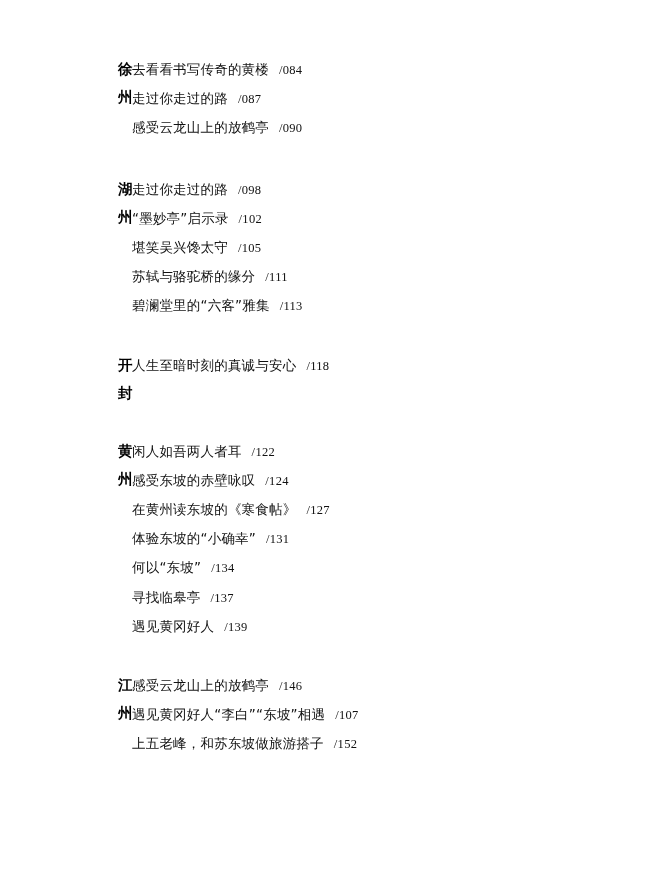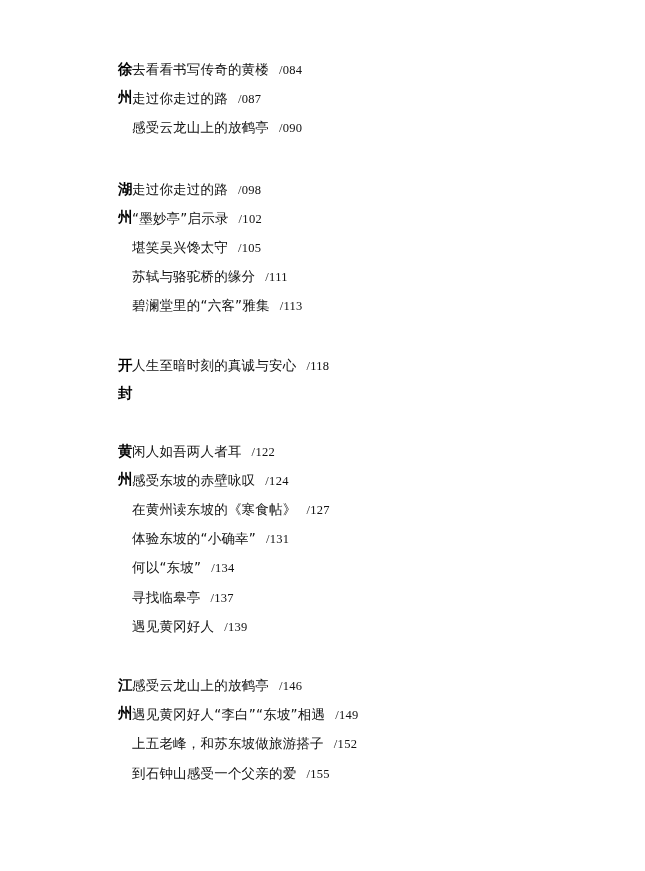--- a/index.html
+++ b/index.html
@@ -105,19 +105,18 @@
           <div class="entry"><span class="title">何以“东坡”</span><span class="page-no">/134</span></div>
           <div class="entry"><span class="title">寻找临皋亭</span><span class="page-no">/137</span></div>
           <div class="entry"><span class="title">遇见黄冈好人</span><span class="page-no">/139</span></div>
         </div>
       </div>
       <div class="group" style="margin-bottom: 32px;">
         <div class="group-label">江
 州</div>
         <div class="group-entries">
           <div class="entry"><span class="title">感受云龙山上的放鹤亭</span><span class="page-no">/146</span></div>
-          <div class="entry"><span class="title">遇见黄冈好人“李白”“东坡”相遇</span><span class="page-no">/149</span></div>
+          <div class="entry"><span class="title">遇见黄冈好人“李白”“东坡”相遇</span><span class="page-no">/107</span></div>
           <div class="entry"><span class="title">上五老峰，和苏东坡做旅游搭子</span><span class="page-no">/152</span></div>
-          <div class="entry"><span class="title">到石钟山感受一个父亲的爱</span><span class="page-no">/155</span></div>
         </div>
       </div>
     </div>
 </div>
 
 </body></html>

